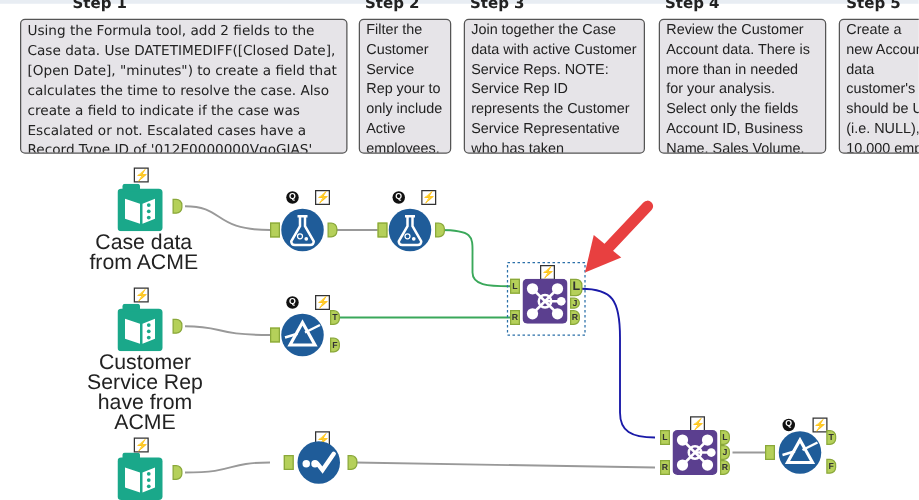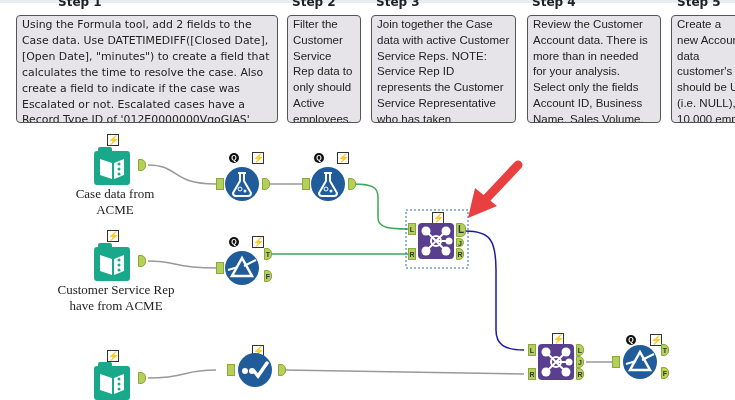--- a/index.html
+++ b/index.html
@@ -14,22 +14,22 @@
     }
     .step-box {
       position: absolute; top: 15px; height: 108px; box-sizing: border-box;
       background: #e6e4e8; border: 1px solid #555; border-radius: 4px;
       font-size: 11.5px; line-height: 15.8px; color: #222; padding: 1px 5px;
       overflow: hidden; white-space: pre-line;
     }
     .step-box.s1 { font-family: "DejaVu Sans", sans-serif; font-size: 10.9px; line-height: 15.9px; }
     .tool { position: absolute; }
     .lbl {
-      position: absolute; text-align: center; font-size: 13px; line-height: 16px; color: #222;
-      font-family: Liberation Serif, serif;
+      position: absolute; text-align: center; font-size: 17px; line-height: 16px; color: #222;
+      font-family: Liberation Sans, sans-serif;
     }
     .badge-run {
       position: absolute; width: 10px; height: 10px; border: 1px solid #333; background: #fff;
       font-size: 9px; line-height: 10px; text-align: center; color: #000;
     }
     .badge-q {
       position: absolute; width: 10px; height: 10px; border-radius: 50%; background: #111;
       color: #fff; font-size: 7px; font-weight: bold; line-height: 10px; text-align: center;
     }
     .anchor {
@@ -42,21 +42,21 @@
   </style>
 </head>
 <body>
 
 <div class="topline"></div>
 
 <div class="step-label" style="left:58px">Step 1</div>
 <div class="step-box s1" style="left:16px;width:262px">Using the Formula tool, add 2 fields to the Case data. Use DATETIMEDIFF([Closed Date], [Open Date], "minutes") to create a field that calculates the time to resolve the case. Also create a  field to indicate if the case was Escalated or not. Escalated cases have a Record Type ID of '012E0000000VgoGIAS'</div>
 
 <div class="step-label" style="left:292px">Step 2</div>
-<div class="step-box" style="left:287px;width:74px">Filter the Customer Service Rep data to only should Active employees.</div>
+<div class="step-box" style="left:287px;width:74px">Filter the Customer Service Rep your to only include Active employees.</div>
 
 <div class="step-label" style="left:376px">Step 3</div>
 <div class="step-box" style="left:371px;width:145px">Join together the Case data with active Customer Service Reps. NOTE: Service Rep ID represents the Customer Service Representative who has taken responsibility for a case.</div>
 
 <div class="step-label" style="left:532px">Step 4</div>
 <div class="step-box" style="left:527px;width:134px">Review the Customer Account data. There is more than in needed for your analysis. Select only the fields Account ID, Business Name, Sales Volume, and Employee Total.</div>
 
 <div class="step-label" style="left:677px">Step 5</div>
 <div class="step-box" style="left:671px;width:80px;white-space:normal">Create a new Account data customer's c should be U (i.e. NULL), 10,000 empl than 5,000, 1,000 and o</div>
 

